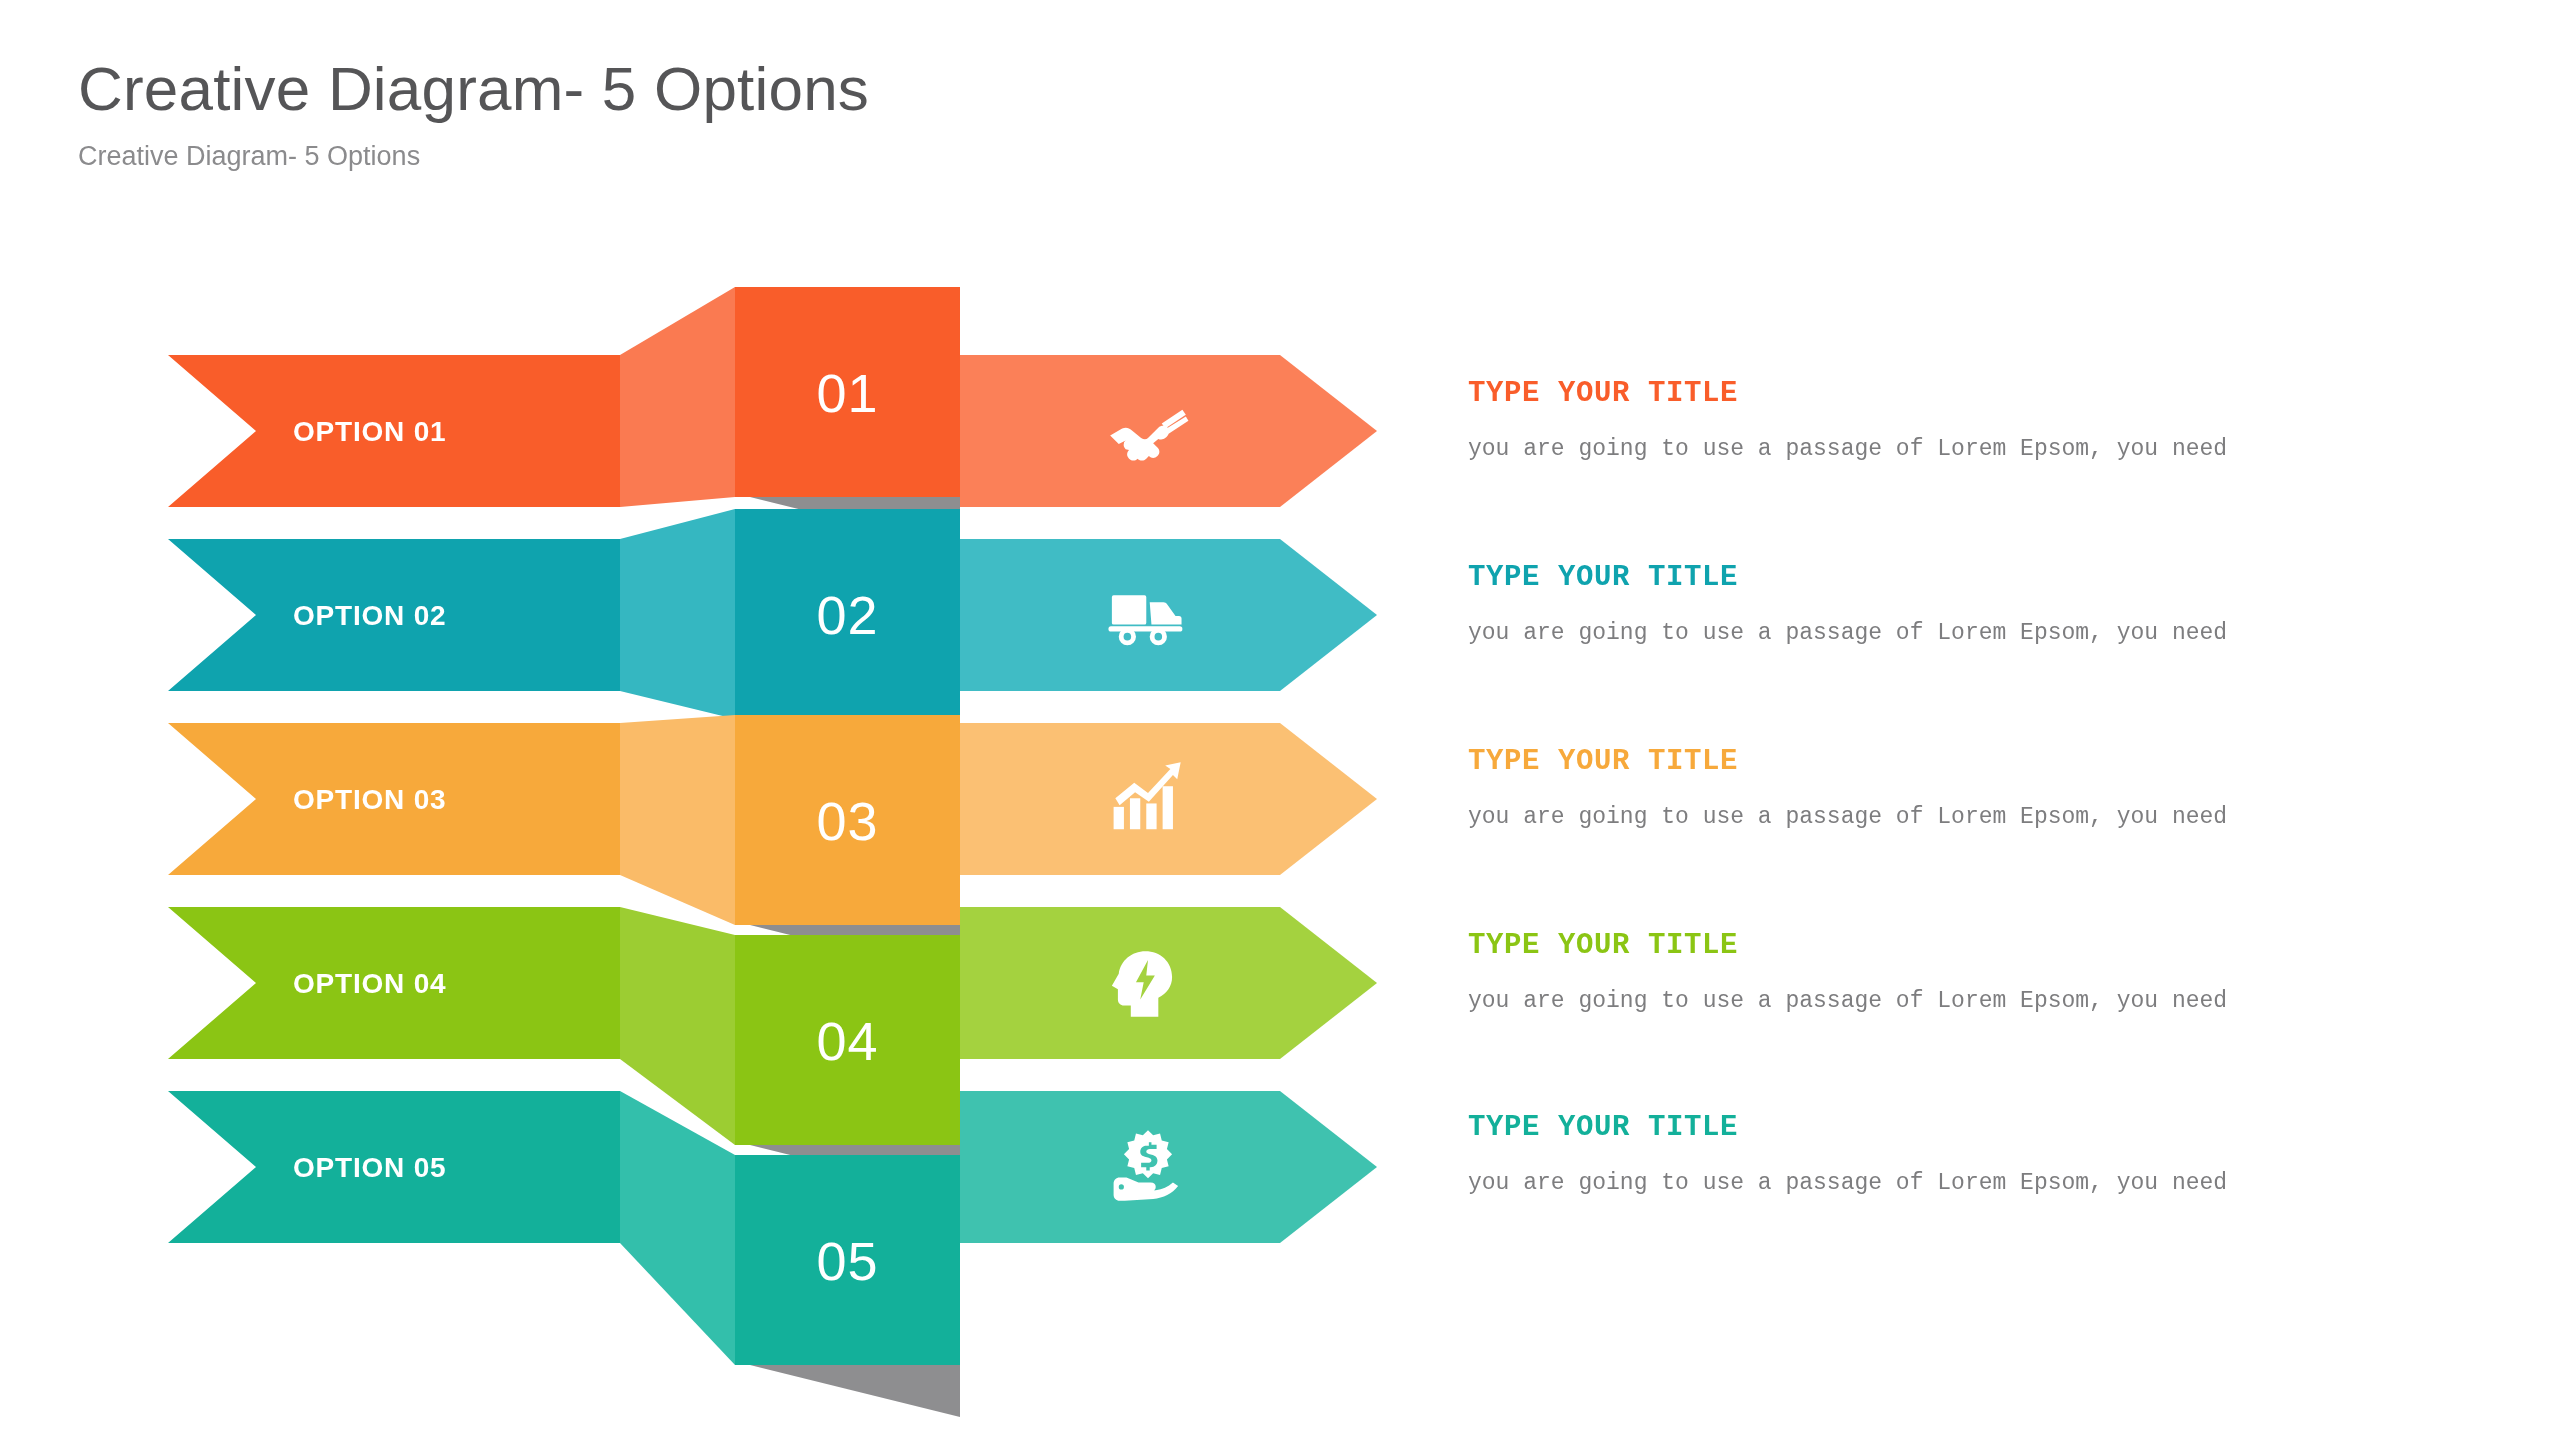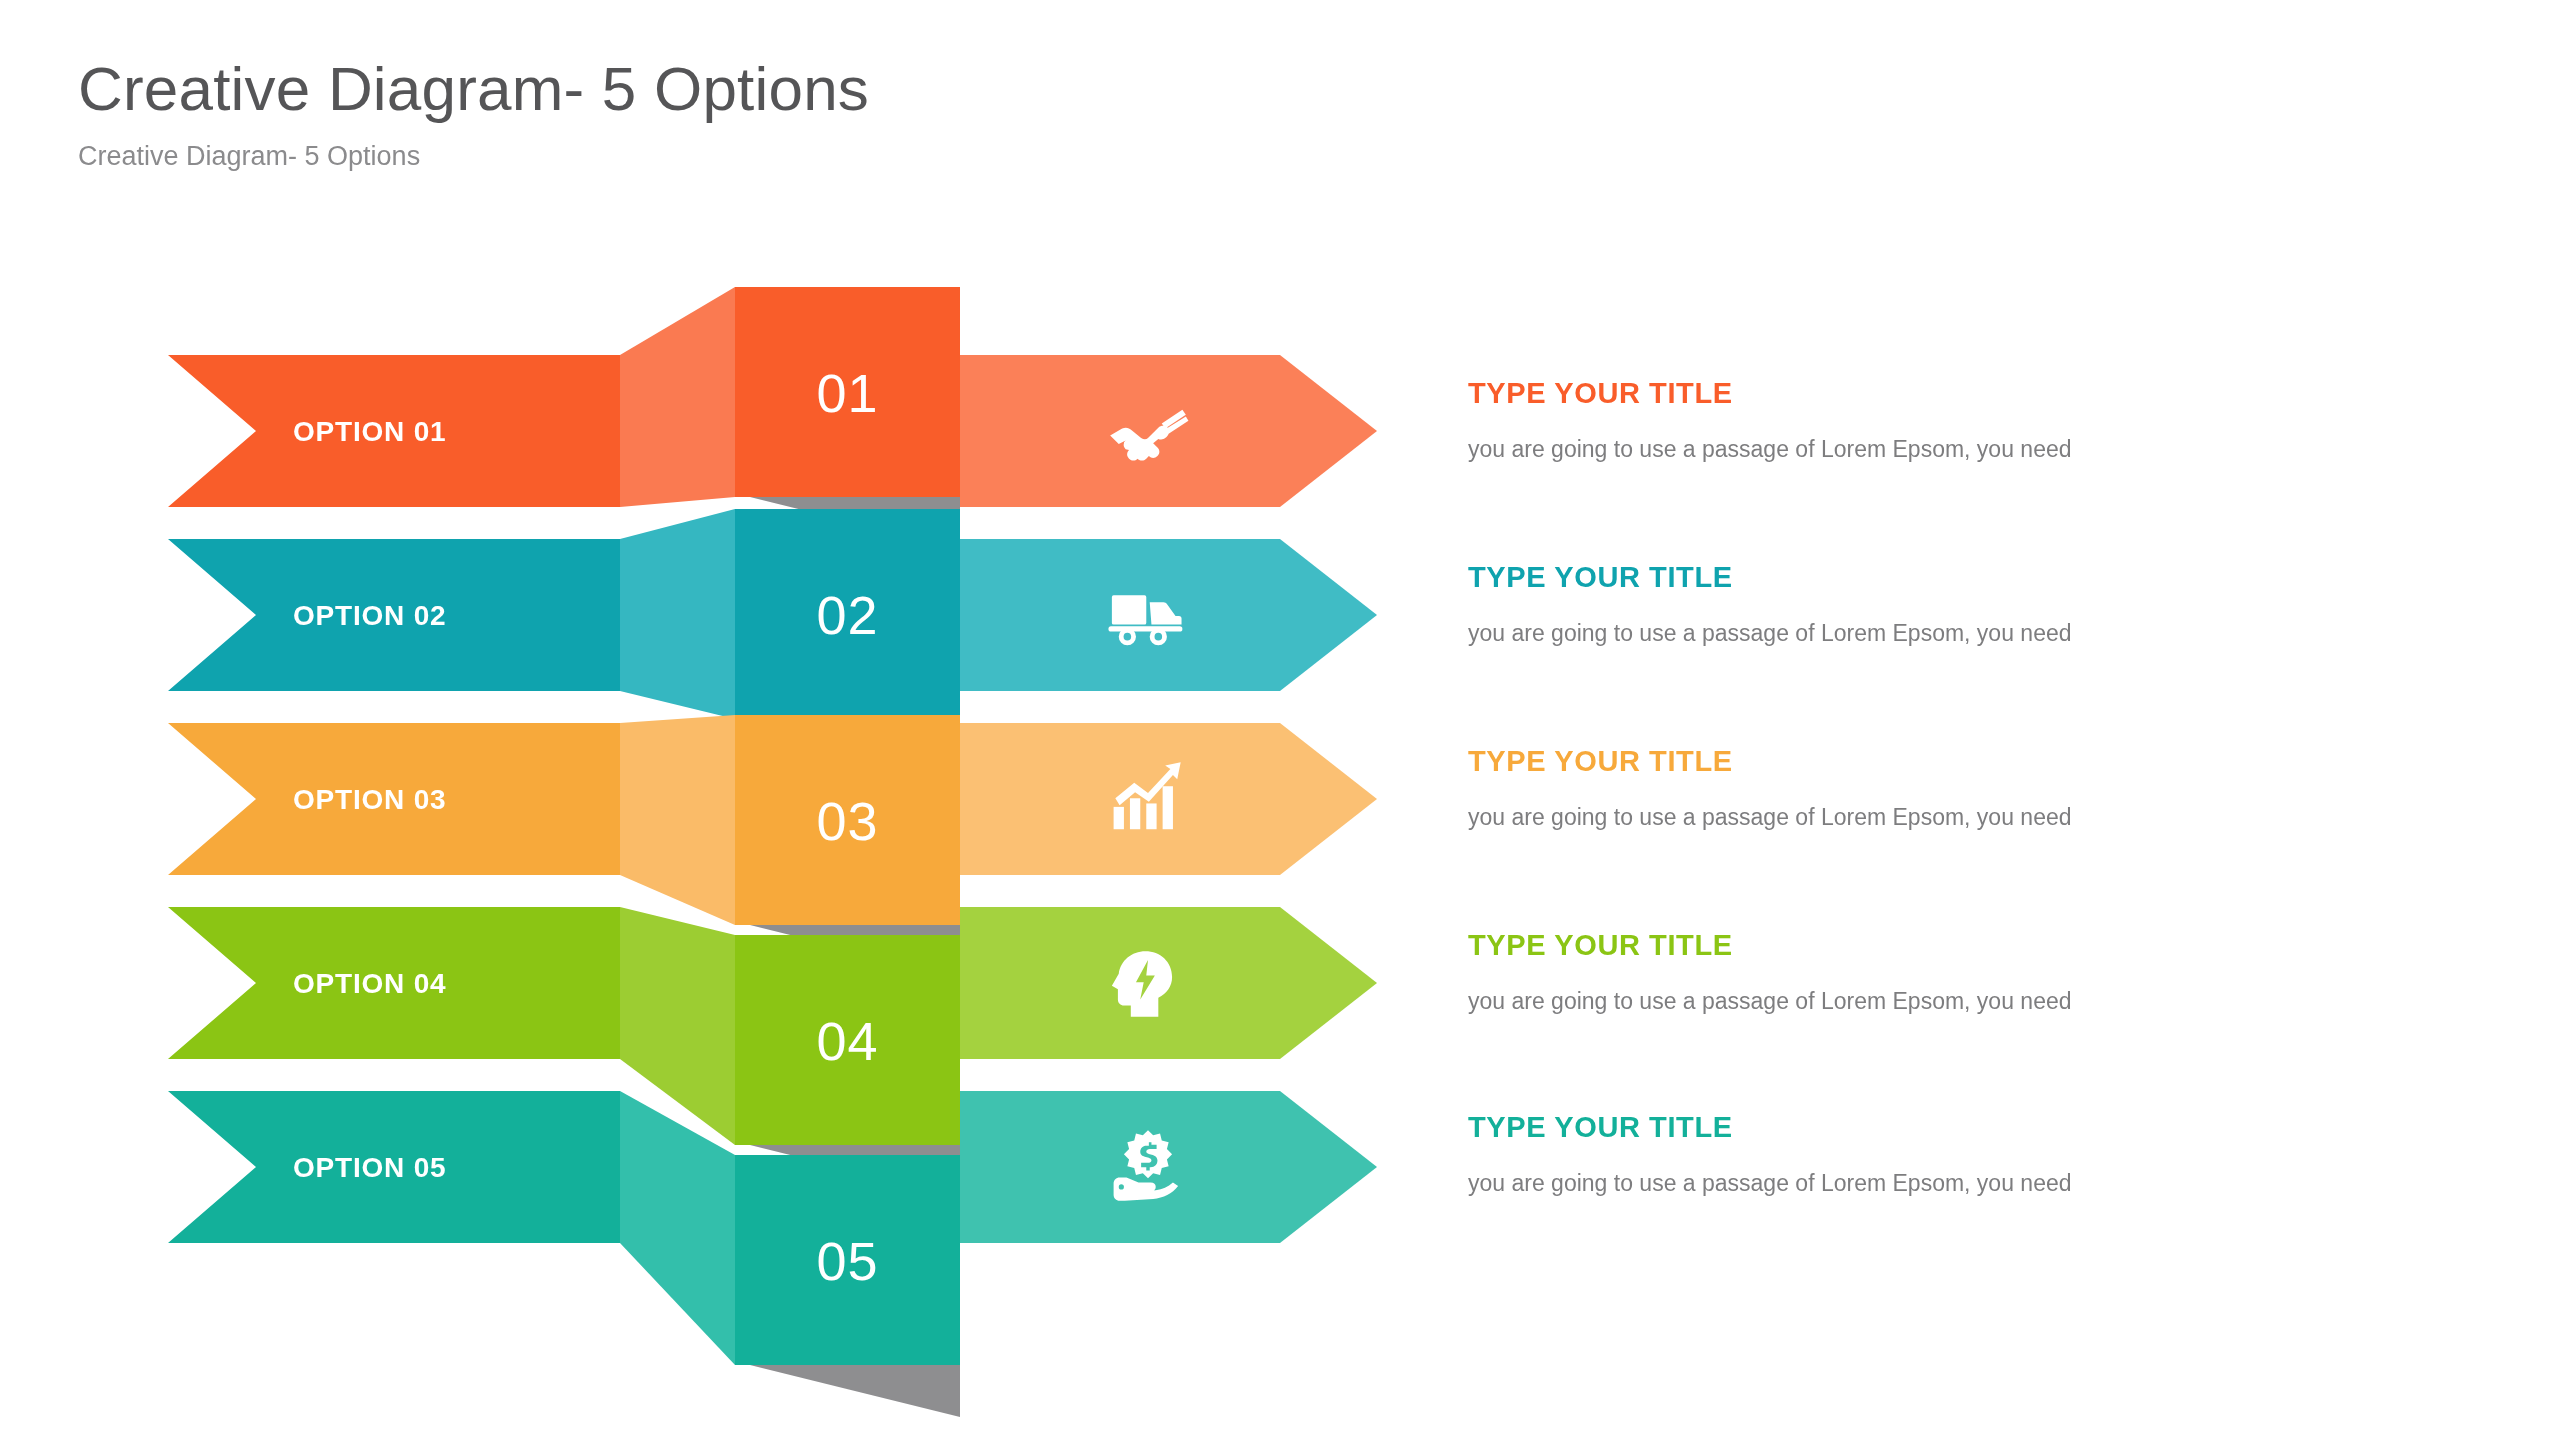--- a/index.html
+++ b/index.html
@@ -72,20 +72,21 @@
     letter-spacing: 1px;
   }
 
   
   .text-column {
     position: absolute;
     left: 1468px;
     top: 0;
     width: 1020px;
     height: 1440px;
+    font-family: Liberation Mono, monospace;
   }
   .text-block {
     position: absolute;
     left: 0;
     width: 1000px;
   }
   .block-title {
     font-size: 29px;
     font-weight: 700;
     letter-spacing: 0.6px;

